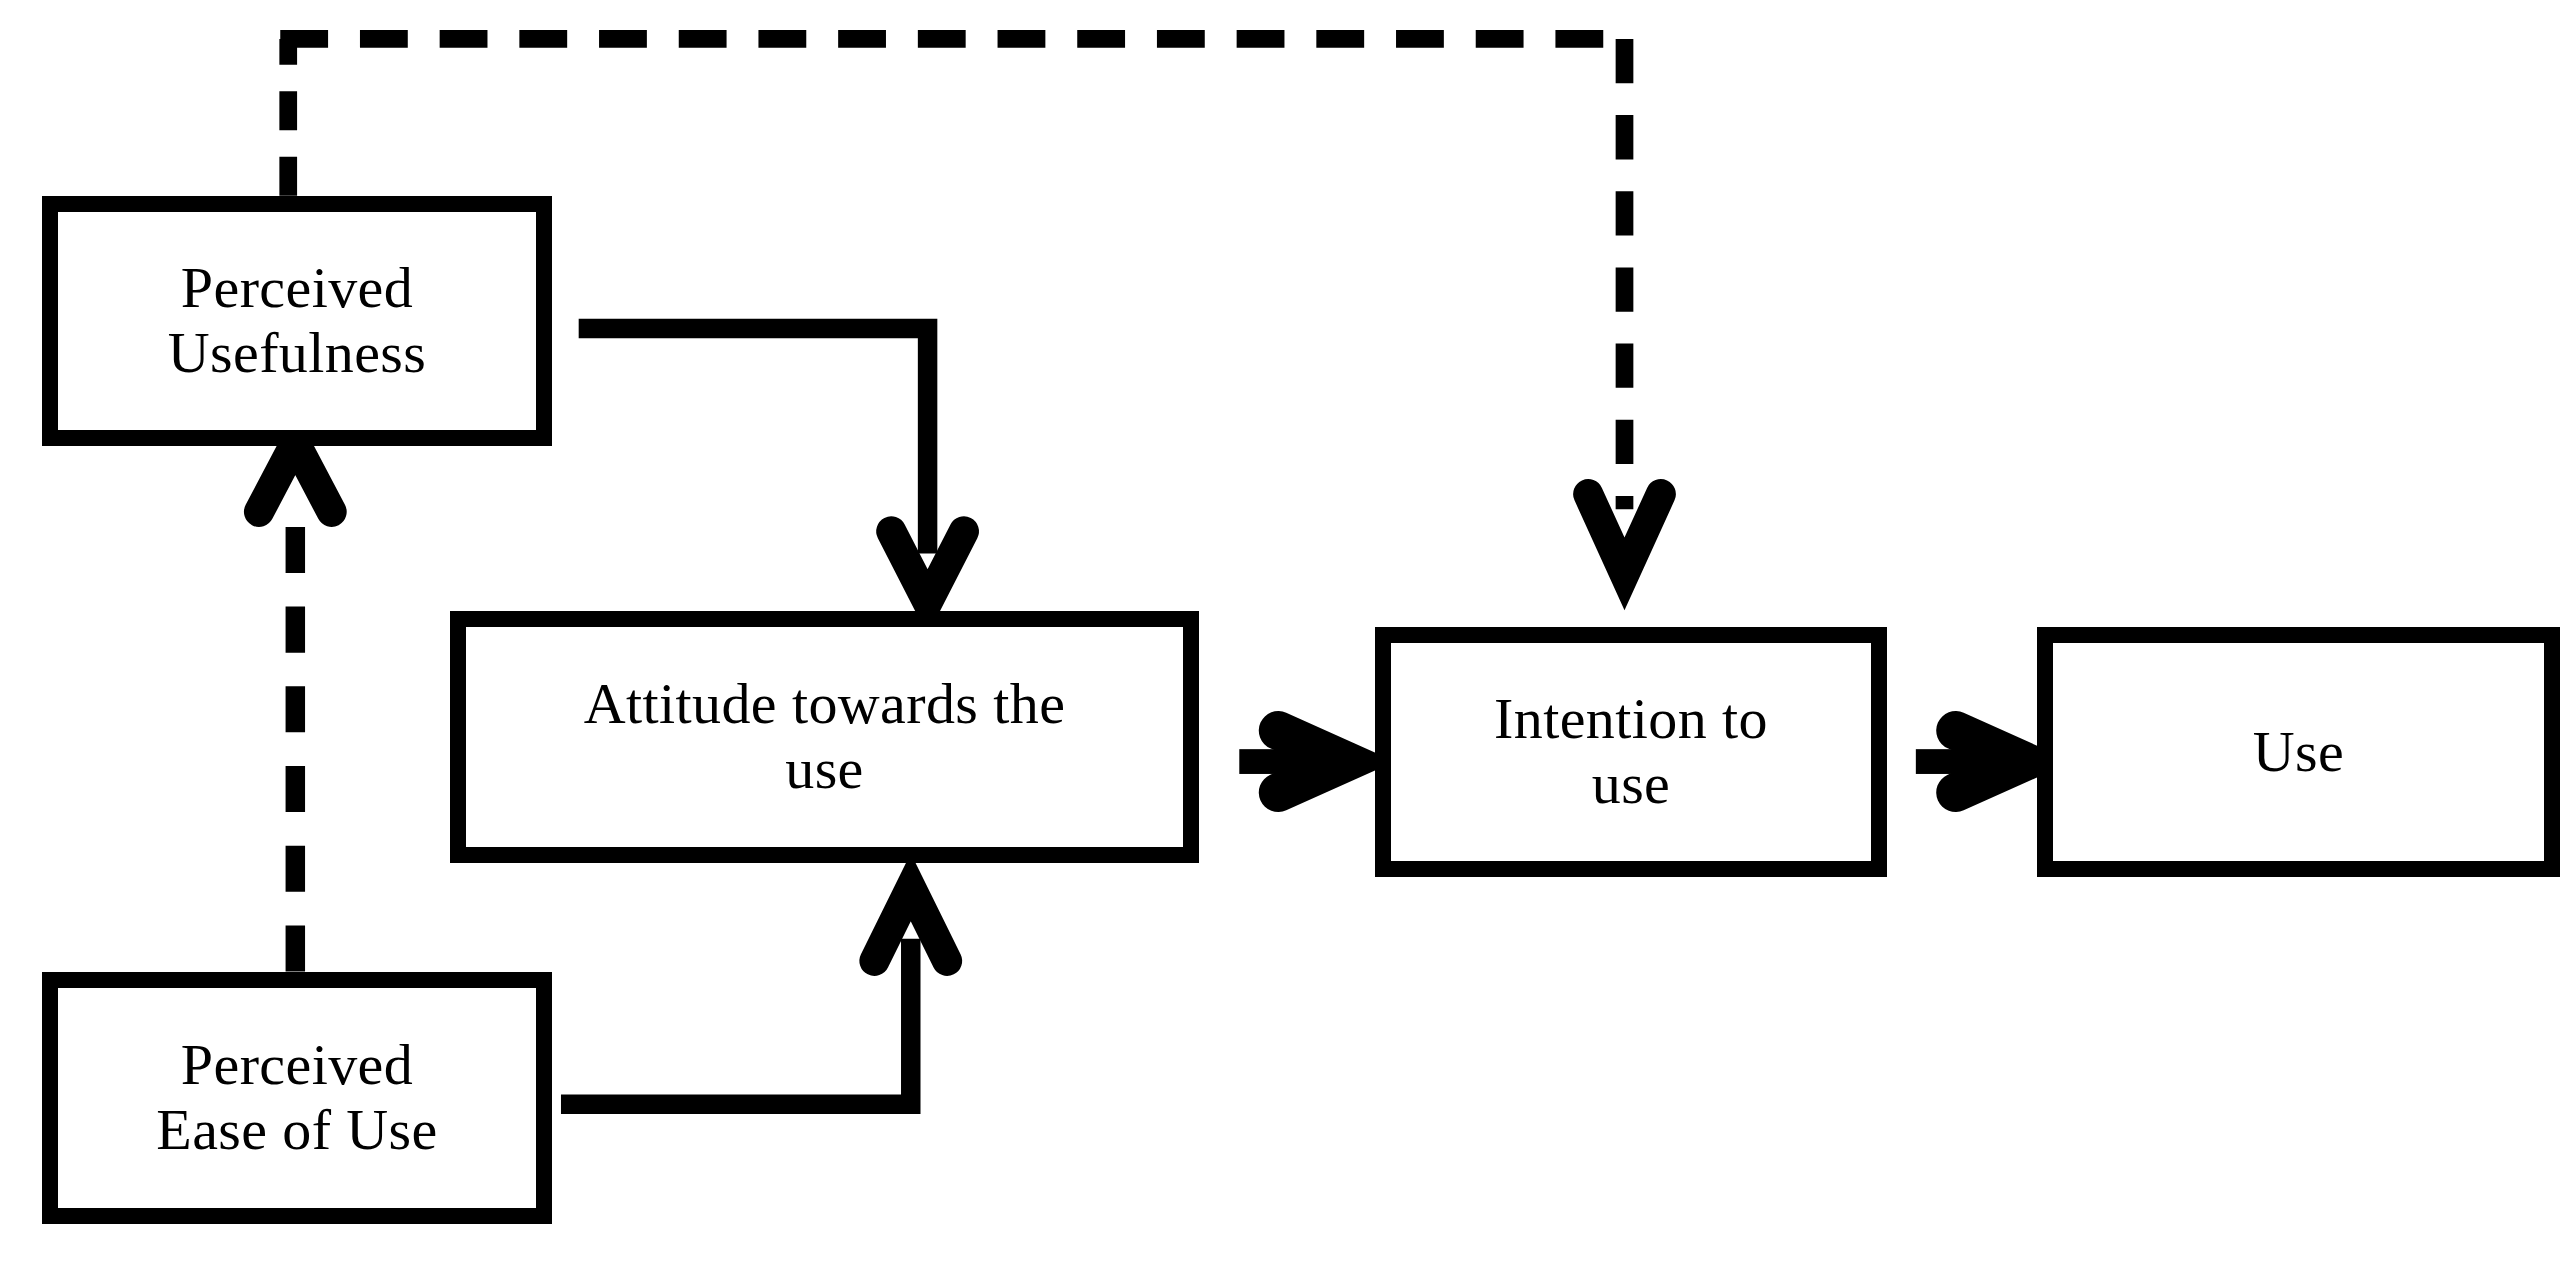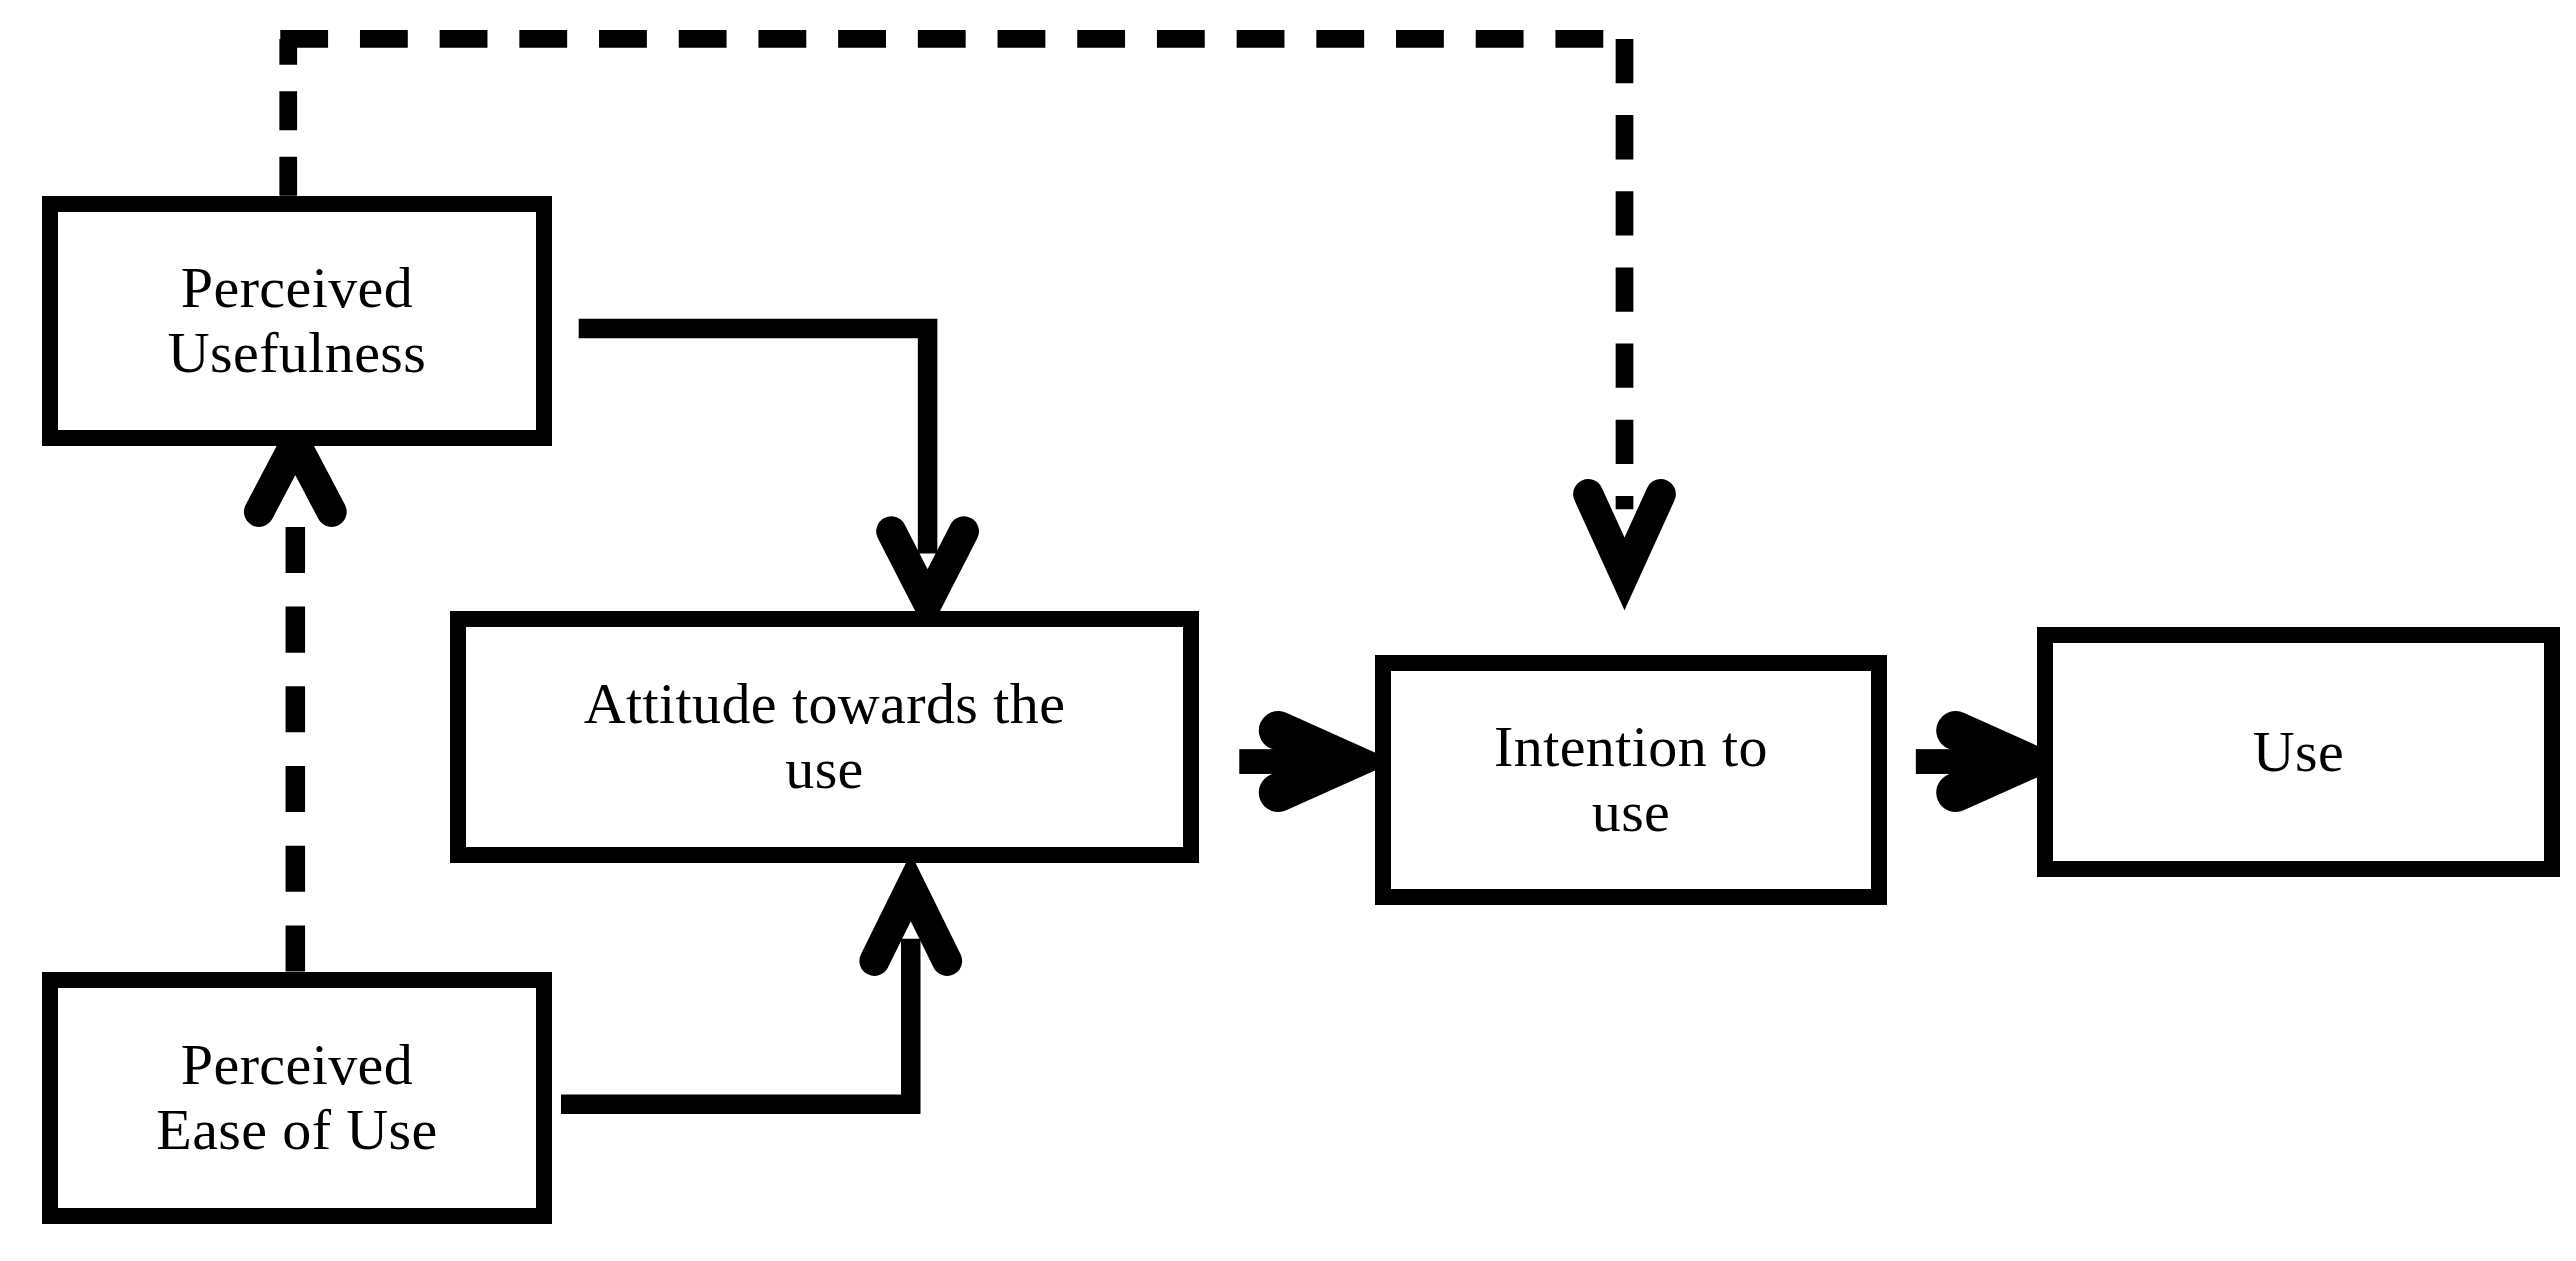--- a/index.html
+++ b/index.html
@@ -96,21 +96,21 @@
   <div class="node-box" style="left:42px; top:196px; width:510px; height:250px;">
     <div class="node-label" style="font-size:58px;">Perceived
 Usefulness</div>
   </div>
 
   <div class="node-box" style="left:450px; top:611px; width:749px; height:252px;justify-content:center;">
     <div class="node-label" style="font-size:58px;">Attitude towards the
 use</div>
   </div>
 
-  <div class="node-box" style="left:1375px; top:627px; width:512px; height:250px;margin-top:28px;">
+  <div class="node-box" style="left:1375px; top:627px; width:512px; height:250px;">
     <div class="node-label" style="font-size:58px;">Intention to
 use</div>
   </div>
 
   <div class="node-box" style="left:2037px; top:627px; width:523px; height:250px;">
     <div class="node-label" style="font-size:58px;">Use</div>
   </div>
 
   <div class="node-box" style="left:42px; top:972px; width:510px; height:252px;">
     <div class="node-label" style="font-size:58px;">Perceived

